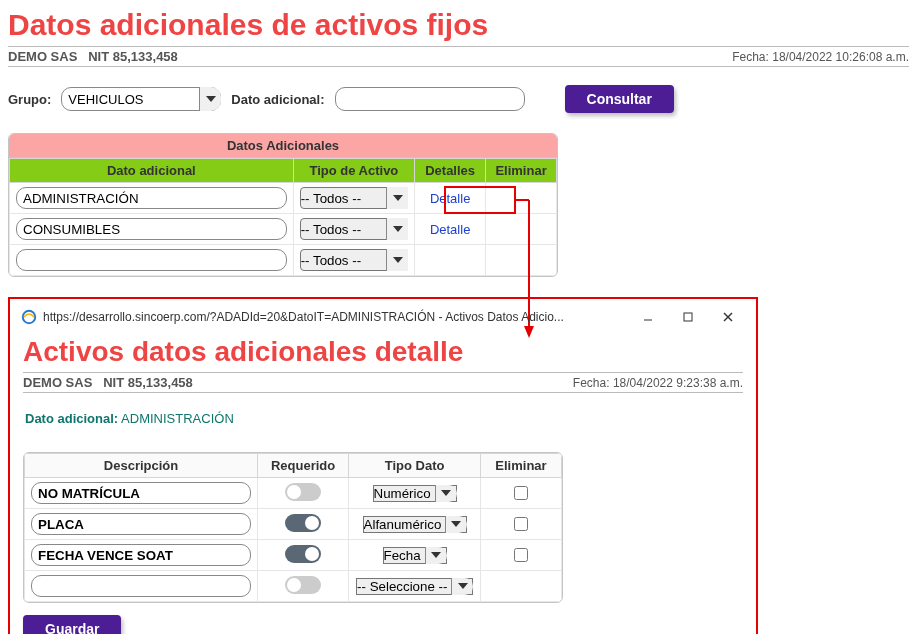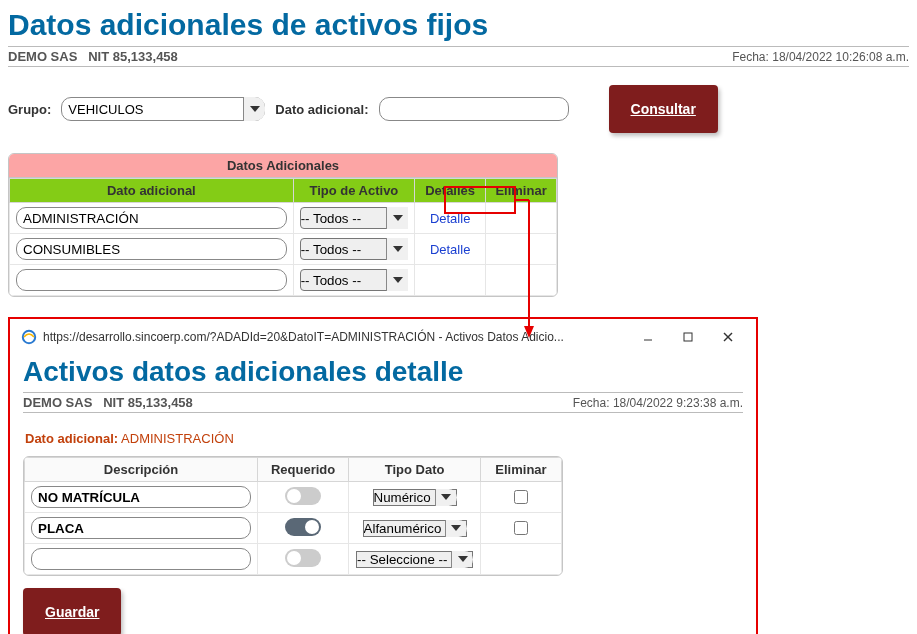--- a/index.html
+++ b/index.html
@@ -9,21 +9,21 @@
     font-family: "Segoe UI", Arial, sans-serif;
     font-size: 13px;
     color: #333;
     width: 917px;
     background: #fff;
   }
   h1.page-title {
     margin: 0 0 4px 0;
     font-size: 30px;
     font-weight: 700;
-    color: #0369a1;
+    color: #ef4444;
   }
   .subheader {
     display: flex;
     justify-content: space-between;
     align-items: center;
     border-top: 1px solid #bbb;
     border-bottom: 1px solid #bbb;
     padding: 2px 0;
     margin-bottom: 18px;
   }
@@ -49,30 +49,29 @@
     width: 22px;
     border-left: 1px solid #888;
     display: flex; align-items: center; justify-content: center;
     pointer-events: none;
     border-top-right-radius: 10px;
     border-bottom-right-radius: 10px;
     background: #f0f0f0;
   }
   .select-wrap .caret svg { width: 10px; height: 6px; }
   .btn-primary {
-    background: #7f1d1d;
+    background: #4c1d95;
     color: #fff;
     border: none;
     border-radius: 4px;
-    padding: 16px 22px;
+    padding: 6px 22px;
     font-weight: 700;
     font-size: 14px;
     cursor: pointer;
     box-shadow: 2px 3px 4px rgba(0,0,0,0.25);
-    text-decoration: underline;
   }
   .grid {
     border: 1px solid #c5c5c5;
     border-radius: 6px;
     overflow: hidden;
     width: 550px;
   }
   .grid .grid-title {
     text-align: center;
     font-weight: 700;
@@ -137,21 +136,21 @@
     background: #ccc; position: relative; display: inline-block;
   }
   .toggle .knob {
     position: absolute; top: 2px; left: 2px;
     width: 14px; height: 14px; border-radius: 50%;
     background: #fff;
   }
   .toggle.on { background: #5a6876; }
   .toggle.on .knob { left: 20px; }
   input[type=checkbox].elim { width: 14px; height: 14px; }
-  .dato-line { margin: 6px 0 10px 2px; color: #c2410c; }
+  .dato-line { margin: 6px 0 26px 2px; color: #0f766e; }
   .dato-line b { font-weight: 700; }
   .ie-icon {
     width: 16px; height: 16px; display: inline-block;
   }
 </style>
 </head>
 <body>
 
 <h1 class="page-title">Datos adicionales de activos fijos</h1>
 <div class="subheader">
@@ -162,21 +161,21 @@
   </div>
   <div class="right">
     <span>Fecha:</span>
     <span>18/04/2022 10:26:08 a.m.</span>
   </div>
 </div>
 
 <div class="filter-row">
   <label>Grupo:</label>
   <span class="select-wrap">
-    <select class="styled" style="width:204px">
+    <select class="styled" style="width:160px">
       <option>VEHICULOS</option>
     </select>
     <span class="caret">
       <svg viewBox="0 0 10 6">
           <path d="M0 0 L5 6 L10 0 Z" fill="#333"></path>
         </svg>
     </span>
   </span>
   <label>Dato adicional:</label>
   <input class="styled" style="width: 190px;" value="">
@@ -318,20 +317,30 @@
               <td class="left"><input class="cell-input" value="PLACA" style=""></td>
               <td><span class="toggle on"><span class="knob"></span></span></td>
               <td><span class="select-wrap"><select><option>Alfanumérico</option></select><span class="caret">
                     <svg viewBox="0 0 10 6">
                       <path d="M0 0 L5 6 L10 0 Z" fill="#333"></path>
                     </svg>
                   </span></span></td>
               <td><input type="checkbox" class="elim" style=""></td>
             </tr>
             <tr>
+              <td class="left"><input class="cell-input" value="FECHA VENCE SOAT" style=""></td>
+              <td><span class="toggle on"><span class="knob"></span></span></td>
+              <td><span class="select-wrap"><select><option>Fecha</option></select><span class="caret">
+                    <svg viewBox="0 0 10 6">
+                      <path d="M0 0 L5 6 L10 0 Z" fill="#333"></path>
+                    </svg>
+                  </span></span></td>
+              <td><input type="checkbox" class="elim" style=""></td>
+            </tr>
+            <tr>
               <td class="left"><input class="cell-input" value="" style=""></td>
               <td><span class="toggle "><span class="knob"></span></span></td>
               <td><span class="select-wrap"><select><option>-- Seleccione --</option></select><span class="caret">
                     <svg viewBox="0 0 10 6">
                       <path d="M0 0 L5 6 L10 0 Z" fill="#333"></path>
                     </svg>
                   </span></span></td>
               <td></td>
             </tr>
           </tbody>

